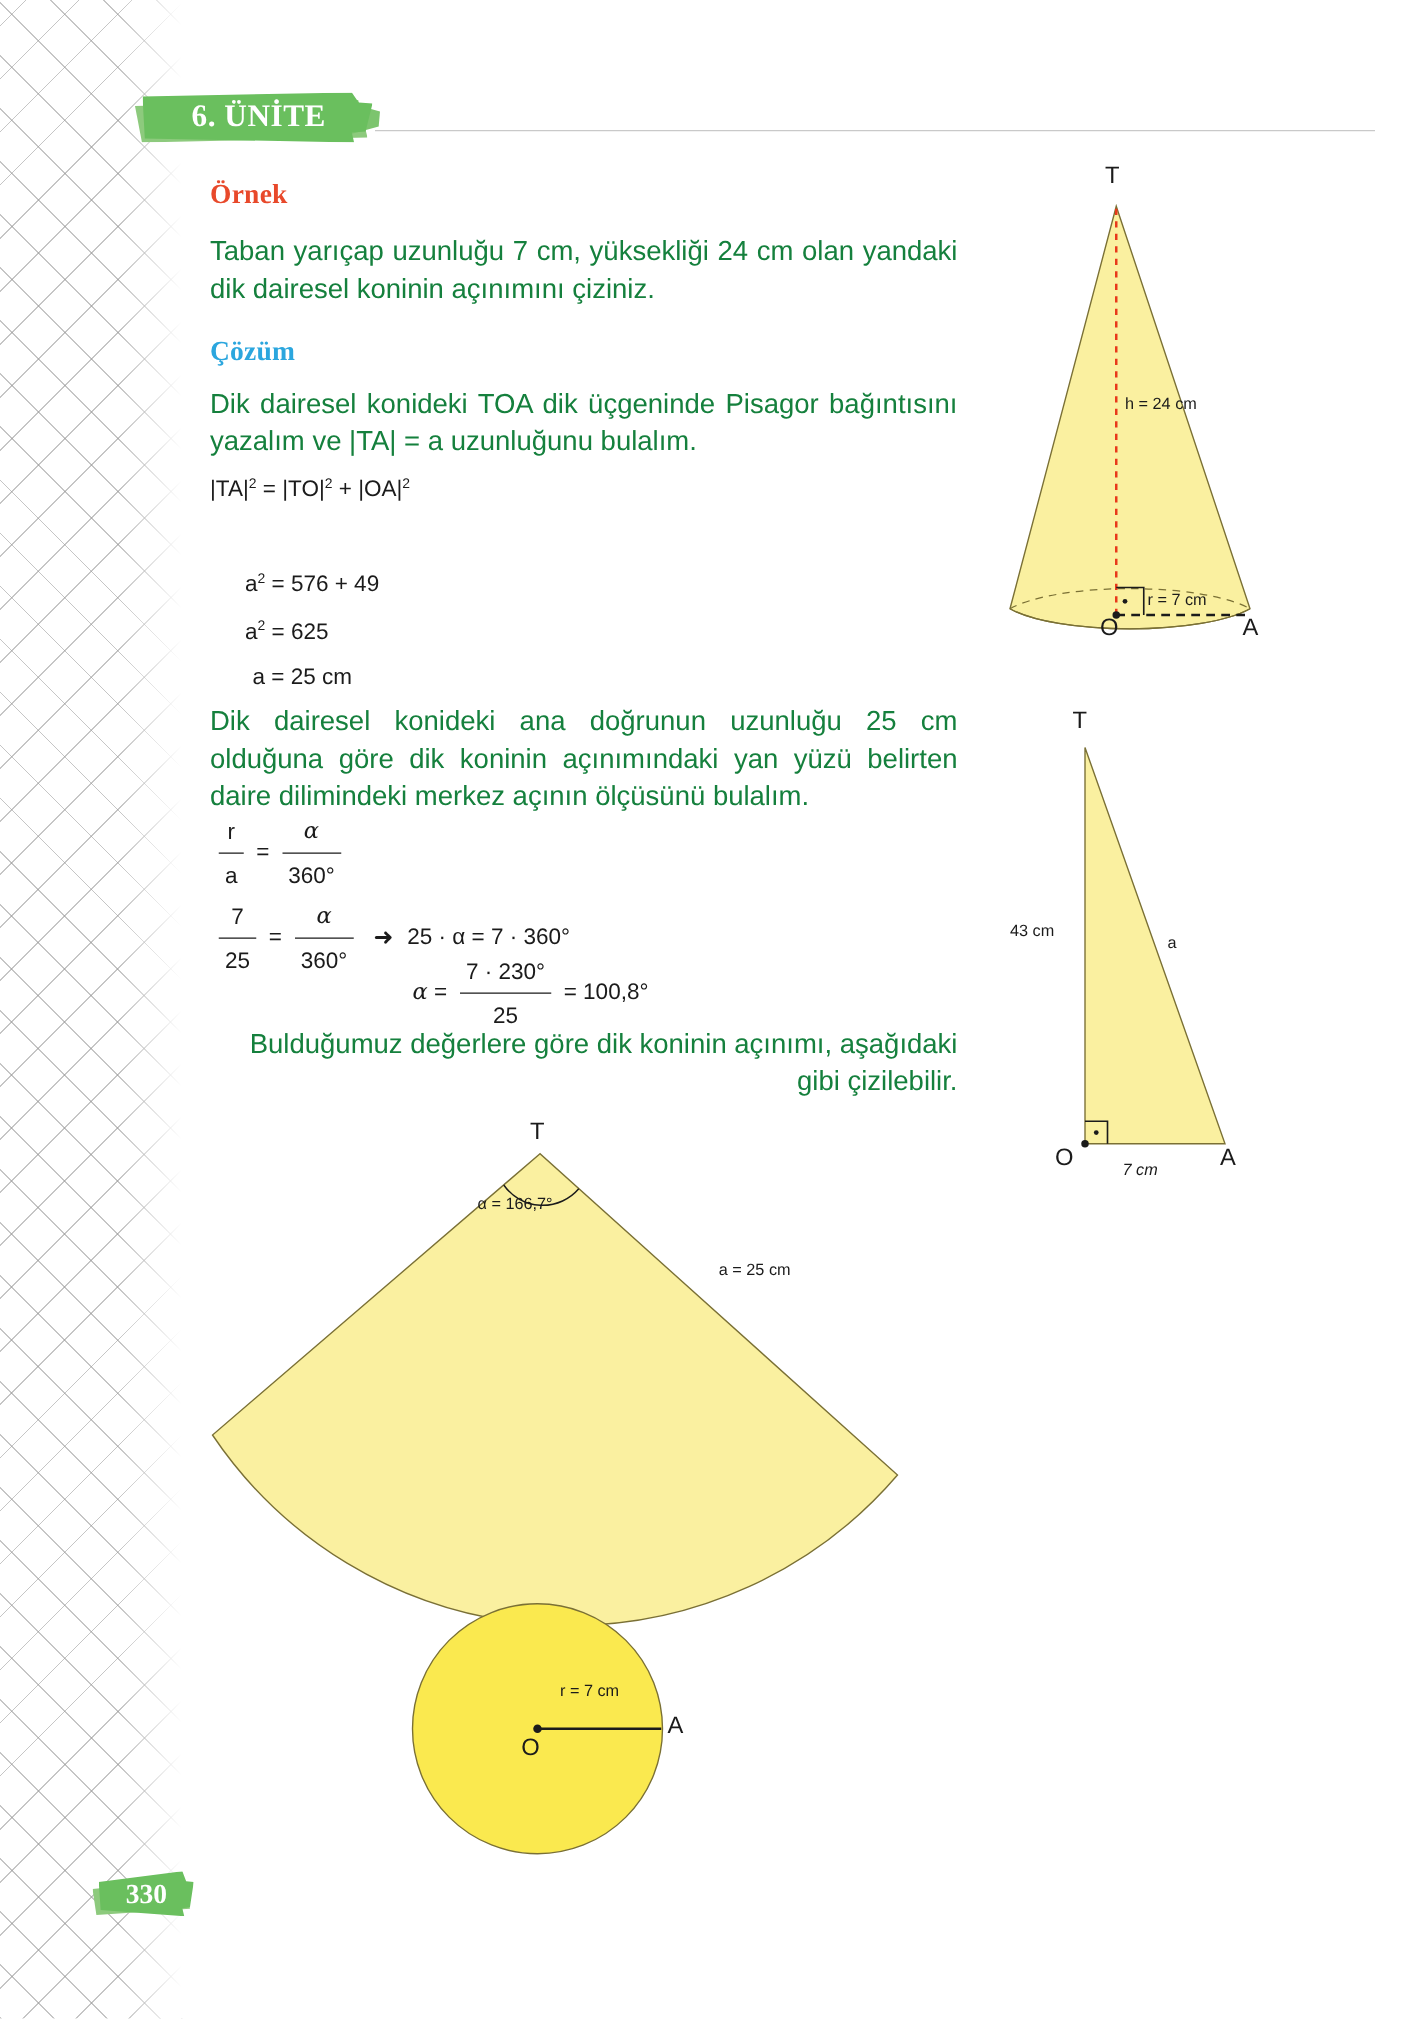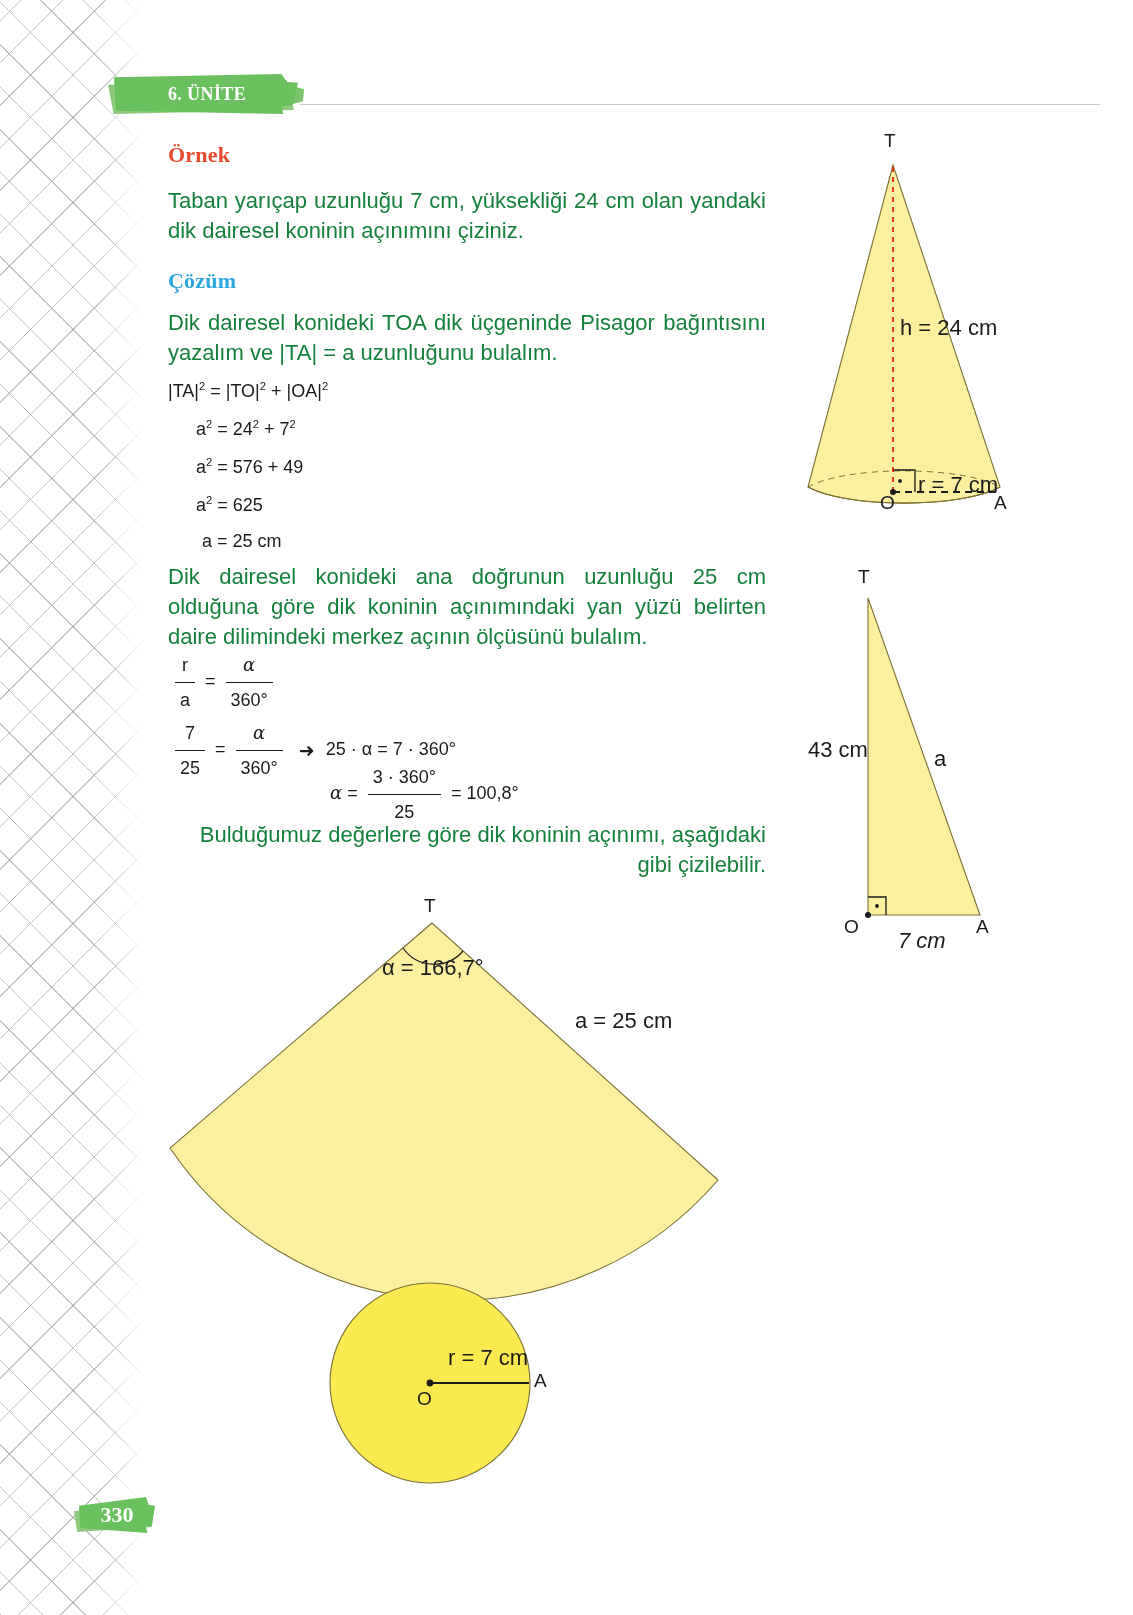--- a/index.html
+++ b/index.html
@@ -67,21 +67,21 @@
   #unit-banner .unit-label {
     position: absolute;
     left: 0; top: 0;
     width: 184px; height: 40px;
     display: flex;
     align-items: center;
     justify-content: center;
     color: #ffffff;
     font-family: "Liberation Serif", serif;
     font-weight: bold;
-    font-size: 18px;
+    font-size: 25px;
     letter-spacing: .4px;
     padding-left: 14px;
     box-sizing: border-box;
   }
   #header-rule {
     position: absolute;
     left: 300px; top: 104px;
     width: 800px; height: 1px;
     background: #c9c9c9;
   }
@@ -130,21 +130,21 @@
   .frac .den { display: block; padding: 0 5px; }
   .arrow { font-size: 19px; padding: 0 6px; vertical-align: middle; }
   .gk { font-family: "DejaVu Serif", serif; font-style: italic; }
 
   
   .fig { position: absolute; }
   .fig svg { display: block; overflow: visible; }
   .lbl {
     position: absolute;
     color: #1b1b1b;
-    font-size: 22px;
+    font-size: 13px;
     white-space: nowrap;
   }
   .lbl.big { font-size: 19px; }
 
   
   #page-badge {
     position: absolute;
     left: 74px; top: 1497px;
     width: 82px; height: 42px;
   }
@@ -197,23 +197,20 @@
 
   <div class="col para" style="top:186px; width:598px;">Taban yarıçap uzunluğu 7 cm, yüksekliği 24 cm olan yandaki dik dairesel koninin açınımını çiziniz.</div>
 
   <div class="col h-cozum" style="top:268px;">Çözüm</div>
 
   <div class="col para" style="top:308px; width:598px;">Dik dairesel konideki TOA dik üçgeninde Pisagor bağıntısını yazalım ve |TA| = a uzunluğunu bulalım.</div>
 
   <div class="col math" style="top:376px;">
     |TA|<sup class="p">2</sup>&nbsp;=&nbsp;|TO|<sup class="p">2</sup>&nbsp;+&nbsp;|OA|<sup class="p">2</sup>
   </div>
-  <div class="col math" style="top:414px; left:196px;">
-    a<sup class="p">2</sup>&nbsp;=&nbsp;24<sup class="p">2</sup>&nbsp;+&nbsp;7<sup class="p">2</sup>
-  </div>
   <div class="col math" style="top:452px; left:196px;">
     a<sup class="p">2</sup>&nbsp;=&nbsp;576&nbsp;+&nbsp;49
   </div>
   <div class="col math" style="top:490px; left:196px;">
     a<sup class="p">2</sup>&nbsp;=&nbsp;625
   </div>
   <div class="col math" style="top:526px; left:202px;">
     a&nbsp;=&nbsp;25 cm
   </div>
 
@@ -246,21 +243,21 @@
       <span class="den">360°</span>
     </span>
     <span class="arrow">➜</span>
     <span>25 · α = 7 · 360°</span>
   </div>
 
   <div class="col math" style="top:762px; left:330px;">
     <span class="gk">α</span>
     <span>=</span>
     <span class="frac">
-      <span class="num">3 · 360°</span>
+      <span class="num">7 · 230°</span>
       <span class="bar"></span>
       <span class="den">25</span>
     </span>
     <span>= 100,8°</span>
   </div>
 
   <div class="col para nojust" style="top:820px; width:598px;">Bulduğumuz değerlere göre dik koninin açınımı, aşağıdaki gibi çizilebilir.</div>
 
   <div class="fig" style="left:780px; top:140px; width:300px; height:390px;">
     <svg width="300" height="390" viewBox="0 0 300 390">

